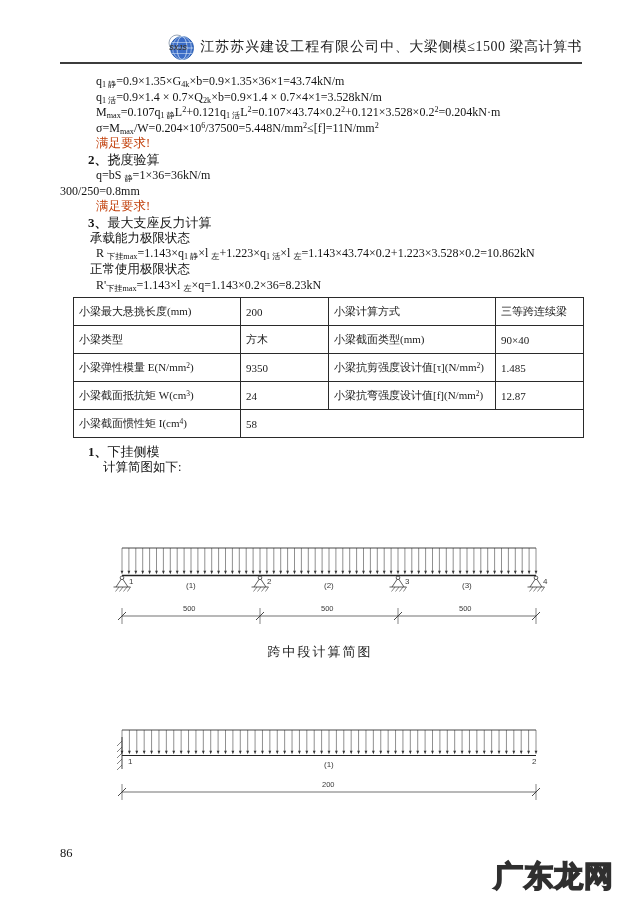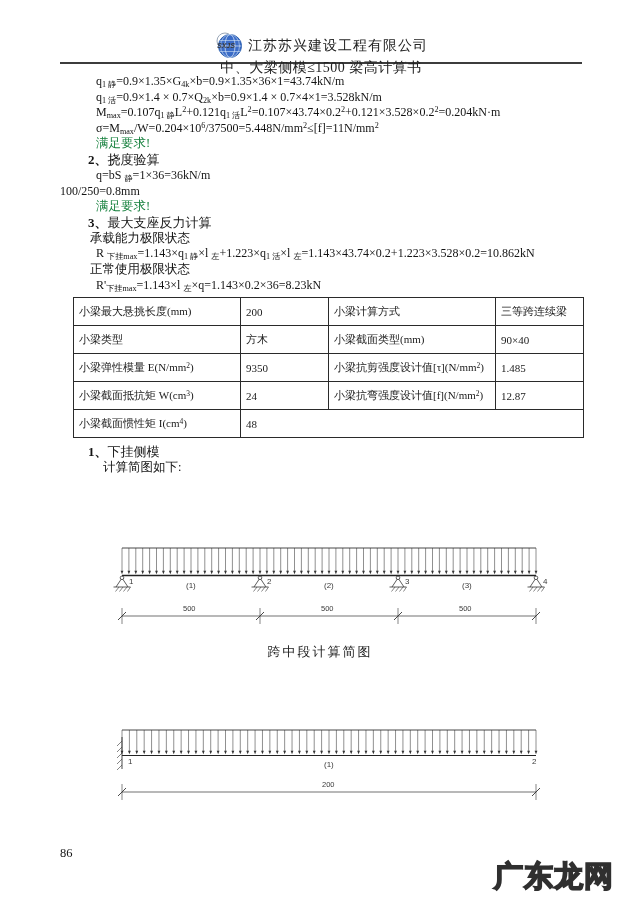--- a/index.html
+++ b/index.html
@@ -1,33 +1,33 @@
 <!DOCTYPE html>
 <html><head>
 <meta charset="utf-8">
 <style>
   * { margin:0; padding:0; box-sizing:border-box; }
   body { background:#ffffff; font-family:"Liberation Serif", serif; }
   .page { width:640px; height:907px; position:relative; background:#fff; overflow:hidden; color:#141414; }
 
   
   .header { position:absolute; left:60px; right:58px; top:32px; height:32px;
-            border-bottom:2px solid #3c3c3c; display:flex; align-items:center; justify-content:flex-start;flex-direction:column; }
+            border-bottom:2px solid #3c3c3c; display:flex; align-items:center; justify-content:flex-end; }
   .header-left { display:flex; align-items:center; gap:4px; }
   .logo { width:30px; height:27px; display:inline-block; }
   .company { font-size:14px; letter-spacing:1px; color:#222; }
   .doc-title { font-size:14px; letter-spacing:0.5px; color:#222; }
 
   
   .content { position:absolute; left:60px; top:74px; width:540px; }
   .fline { font-size:12px; line-height:15.6px; white-space:nowrap; margin-left:36px; }
   .fline sub { font-size:68%; vertical-align:-0.22em; line-height:0; }
   .fline sup { font-size:68%; vertical-align:0.5em; line-height:0; }
   .fline.cont { margin-left:0; }
-  .pass { color:#15803d; font-size:12.5px; line-height:15.6px; margin-left:36px; }
+  .pass { color:#c2410c; font-size:12.5px; line-height:15.6px; margin-left:36px; }
   .hnum { font-weight:bold; }
   .h2 { font-size:13px; line-height:16px; margin-left:28px; }
   .plain { font-size:12.5px; line-height:15.6px; margin-left:30px; }
   .h1big { font-size:15px; font-weight:bold; line-height:19px; margin-left:14px; margin-top:5px; letter-spacing:1px; }
 
   
   table.beam { border-collapse:collapse; margin-left:13px; margin-top:4px; width:510px;
                font-size:11px; color:#1a1a1a; table-layout:fixed; }
   table.beam td { border:1px solid #2a2a2a; height:20px; padding:6px 5px; vertical-align:middle; }
   table.beam { border:1.5px solid #2a2a2a; }
@@ -75,21 +75,21 @@
 
   <div class="content">
     <div class="fline">q<sub>1 静</sub>=0.9×1.35×G<sub>4k</sub>×b=0.9×1.35×36×1=43.74kN/m</div>
     <div class="fline">q<sub>1 活</sub>=0.9×1.4 × 0.7×Q<sub>2k</sub>×b=0.9×1.4 × 0.7×4×1=3.528kN/m</div>
     <div class="fline">M<sub>max</sub>=0.107q<sub>1 静</sub>L<sup>2</sup>+0.121q<sub>1 活</sub>L<sup>2</sup>=0.107×43.74×0.2<sup>2</sup>+0.121×3.528×0.2<sup>2</sup>=0.204kN·m</div>
     <div class="fline">σ=M<sub>max</sub>/W=0.204×10<sup>6</sup>/37500=5.448N/mm<sup>2</sup>≤[f]=11N/mm<sup>2</sup></div>
     <div class="pass">满足要求!</div>
 
     <div class="h2"><span class="hnum">2、</span><span>挠度验算</span></div>
     <div class="fline">q=bS <sub>静</sub>=1×36=36kN/m</div>
-    <div class="fline cont">100/250=0.8mm</div>
+    <div class="fline cont">300/250=0.8mm</div>
     <div class="pass">满足要求!</div>
 
     <div class="h2"><span class="hnum">3、</span><span>最大支座反力计算</span></div>
     <div class="plain">承载能力极限状态</div>
     <div class="fline">R <sub>下挂max</sub>=1.143×q<sub>1 静</sub>×l <sub>左</sub>+1.223×q<sub>1 活</sub>×l <sub>左</sub>=1.143×43.74×0.2+1.223×3.528×0.2=10.862kN</div>
     <div class="plain">正常使用极限状态</div>
     <div class="fline">R'<sub>下挂max</sub>=1.143×l <sub>左</sub>×q=1.143×0.2×36=8.23kN</div>
 
 
     <table class="beam">
@@ -113,21 +113,21 @@
         <td>1.485</td>
       </tr>
       <tr>
         <td>小梁截面抵抗矩 W(cm<sup>3</sup>)</td>
         <td>24</td>
         <td>小梁抗弯强度设计值[f](N/mm<sup>2</sup>)</td>
         <td>12.87</td>
       </tr>
       <tr>
         <td>小梁截面惯性矩 I(cm<sup>4</sup>)</td>
-        <td colspan="3">48</td>
+        <td colspan="3">58</td>
       </tr>
     </tbody>
       </table>
 
     <div class="h2" style="margin-top:6px;"><span class="hnum">1、</span><span>下挂侧模</span></div>
     <div class="plain" style="margin-left:43px;">计算简图如下:</div>
   </div>
 
   <div class="figure fig1">
     <svg width="452" height="92" viewBox="0 0 452 92">

